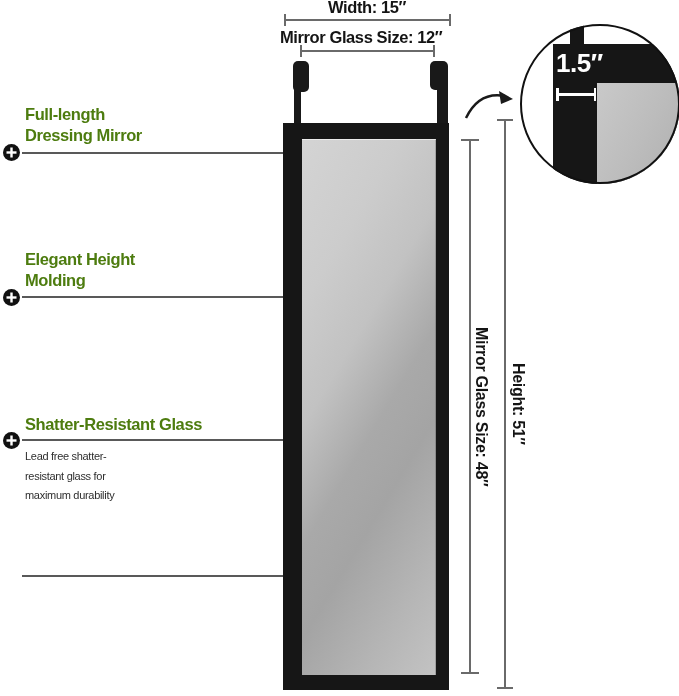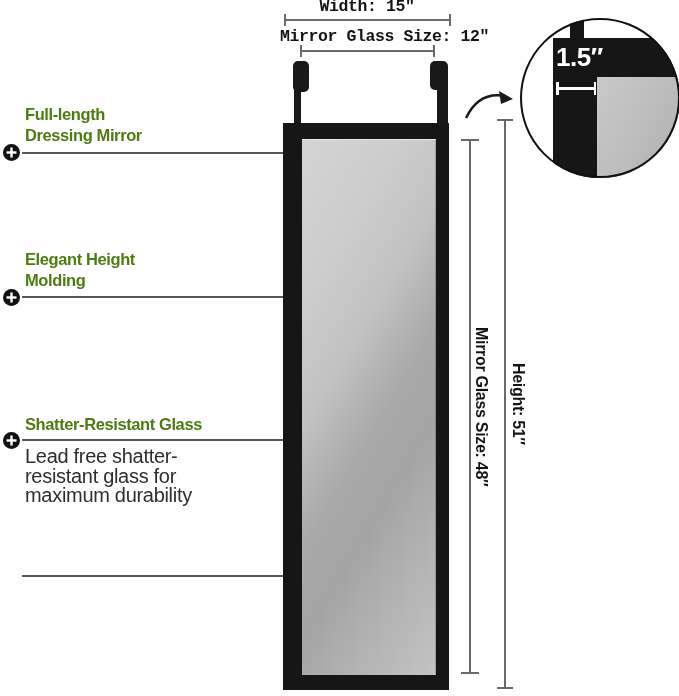--- a/index.html
+++ b/index.html
@@ -15,48 +15,48 @@
     position:absolute;left:283px;top:123px;width:166px;height:567px;
     background:#161616;
   }
   .mirror-glass{
     position:absolute;left:19px;top:16px;width:134px;height:536px;
     background:linear-gradient(121deg,#d4d4d4 0%,#cccccc 22%,#c2c2c2 38%,#a9a9a9 54%,#a4a4a4 66%,#b5b5b5 84%,#c3c3c3 100%);
     box-shadow:inset 0 1px 0 rgba(255,255,255,.55), inset -1px 0 0 rgba(0,0,0,.18);
   }
 
   
-  .dim-label{font-size:16.5px;font-weight:600;letter-spacing:-0.4px;line-height:16px;white-space:nowrap;font-family:Liberation Mono, monospace;}
+  .dim-label{font-size:16.5px;font-weight:600;letter-spacing:-0.4px;line-height:16px;white-space:nowrap;}
   .width-label{left:287px;top:-1px;width:160px;text-align:center;}
   .glass-width-label{left:280px;top:29px;width:175px;}
 
   
   .vlabel{
     writing-mode:vertical-rl;font-size:16px;font-weight:600;letter-spacing:-0.3px;
     white-space:nowrap;text-align:center;width:18px;
   }
   .glass-height-label{left:472px;top:140px;height:533px;}
   .height-label{left:509px;top:120px;height:568px;}
 
   
   .annotation{position:absolute;left:3px;width:292px;}
   .ann-heading{
     margin-left:22px;font-size:16.5px;font-weight:600;letter-spacing:-0.4px;
     line-height:21px;white-space:pre-line;color:#4d7c0f;
   }
   .ann-sub{
-    margin-left:22px;font-size:20px;font-weight:400;letter-spacing:-0.3px;
+    margin-left:22px;font-size:11px;font-weight:400;letter-spacing:-0.3px;
     line-height:19.5px;white-space:pre-line;color:#2e2e2e;position:absolute;
   }
   .plus-badge{position:absolute;left:0;width:17px;height:17px;}
   .ann-a .plus-badge{top:40px;} .ann-b .plus-badge{top:40px;}
   .ann-c .plus-badge{top:18px;} .ann-d .plus-badge{top:18px;}
 
   
-  .callout{position:absolute;left:520px;top:18px;width:160px;height:160px;}
+  .callout{position:absolute;left:520px;top:24px;width:160px;height:160px;}
   .callout-clip{position:absolute;inset:0;border-radius:50%;overflow:hidden;background:#ffffff;}
   .co-frame{position:absolute;left:33px;top:20px;width:150px;height:150px;background:#161616;}
   .co-glass{position:absolute;left:77px;top:59px;width:105px;height:115px;
     background:linear-gradient(118deg,#c9c9c9 0%,#bcbcbc 45%,#aaaaaa 100%);}
   .co-strap{position:absolute;left:50px;top:0;width:14px;height:22px;background:#161616;}
   .co-label{position:absolute;left:36px;top:25px;color:#ffffff;font-size:26px;font-weight:700;letter-spacing:-0.5px;line-height:28px;}
   .co-dimline{position:absolute;left:36px;top:69px;width:40px;height:2.5px;background:#ffffff;}
   .co-tick{position:absolute;top:-5.5px;width:2.5px;height:13.5px;background:#ffffff;}
   .co-tick.left{left:0;} .co-tick.right{right:0;}
   .callout-ring{position:absolute;inset:0;border-radius:50%;border:2.5px solid #111111;box-sizing:border-box;}

